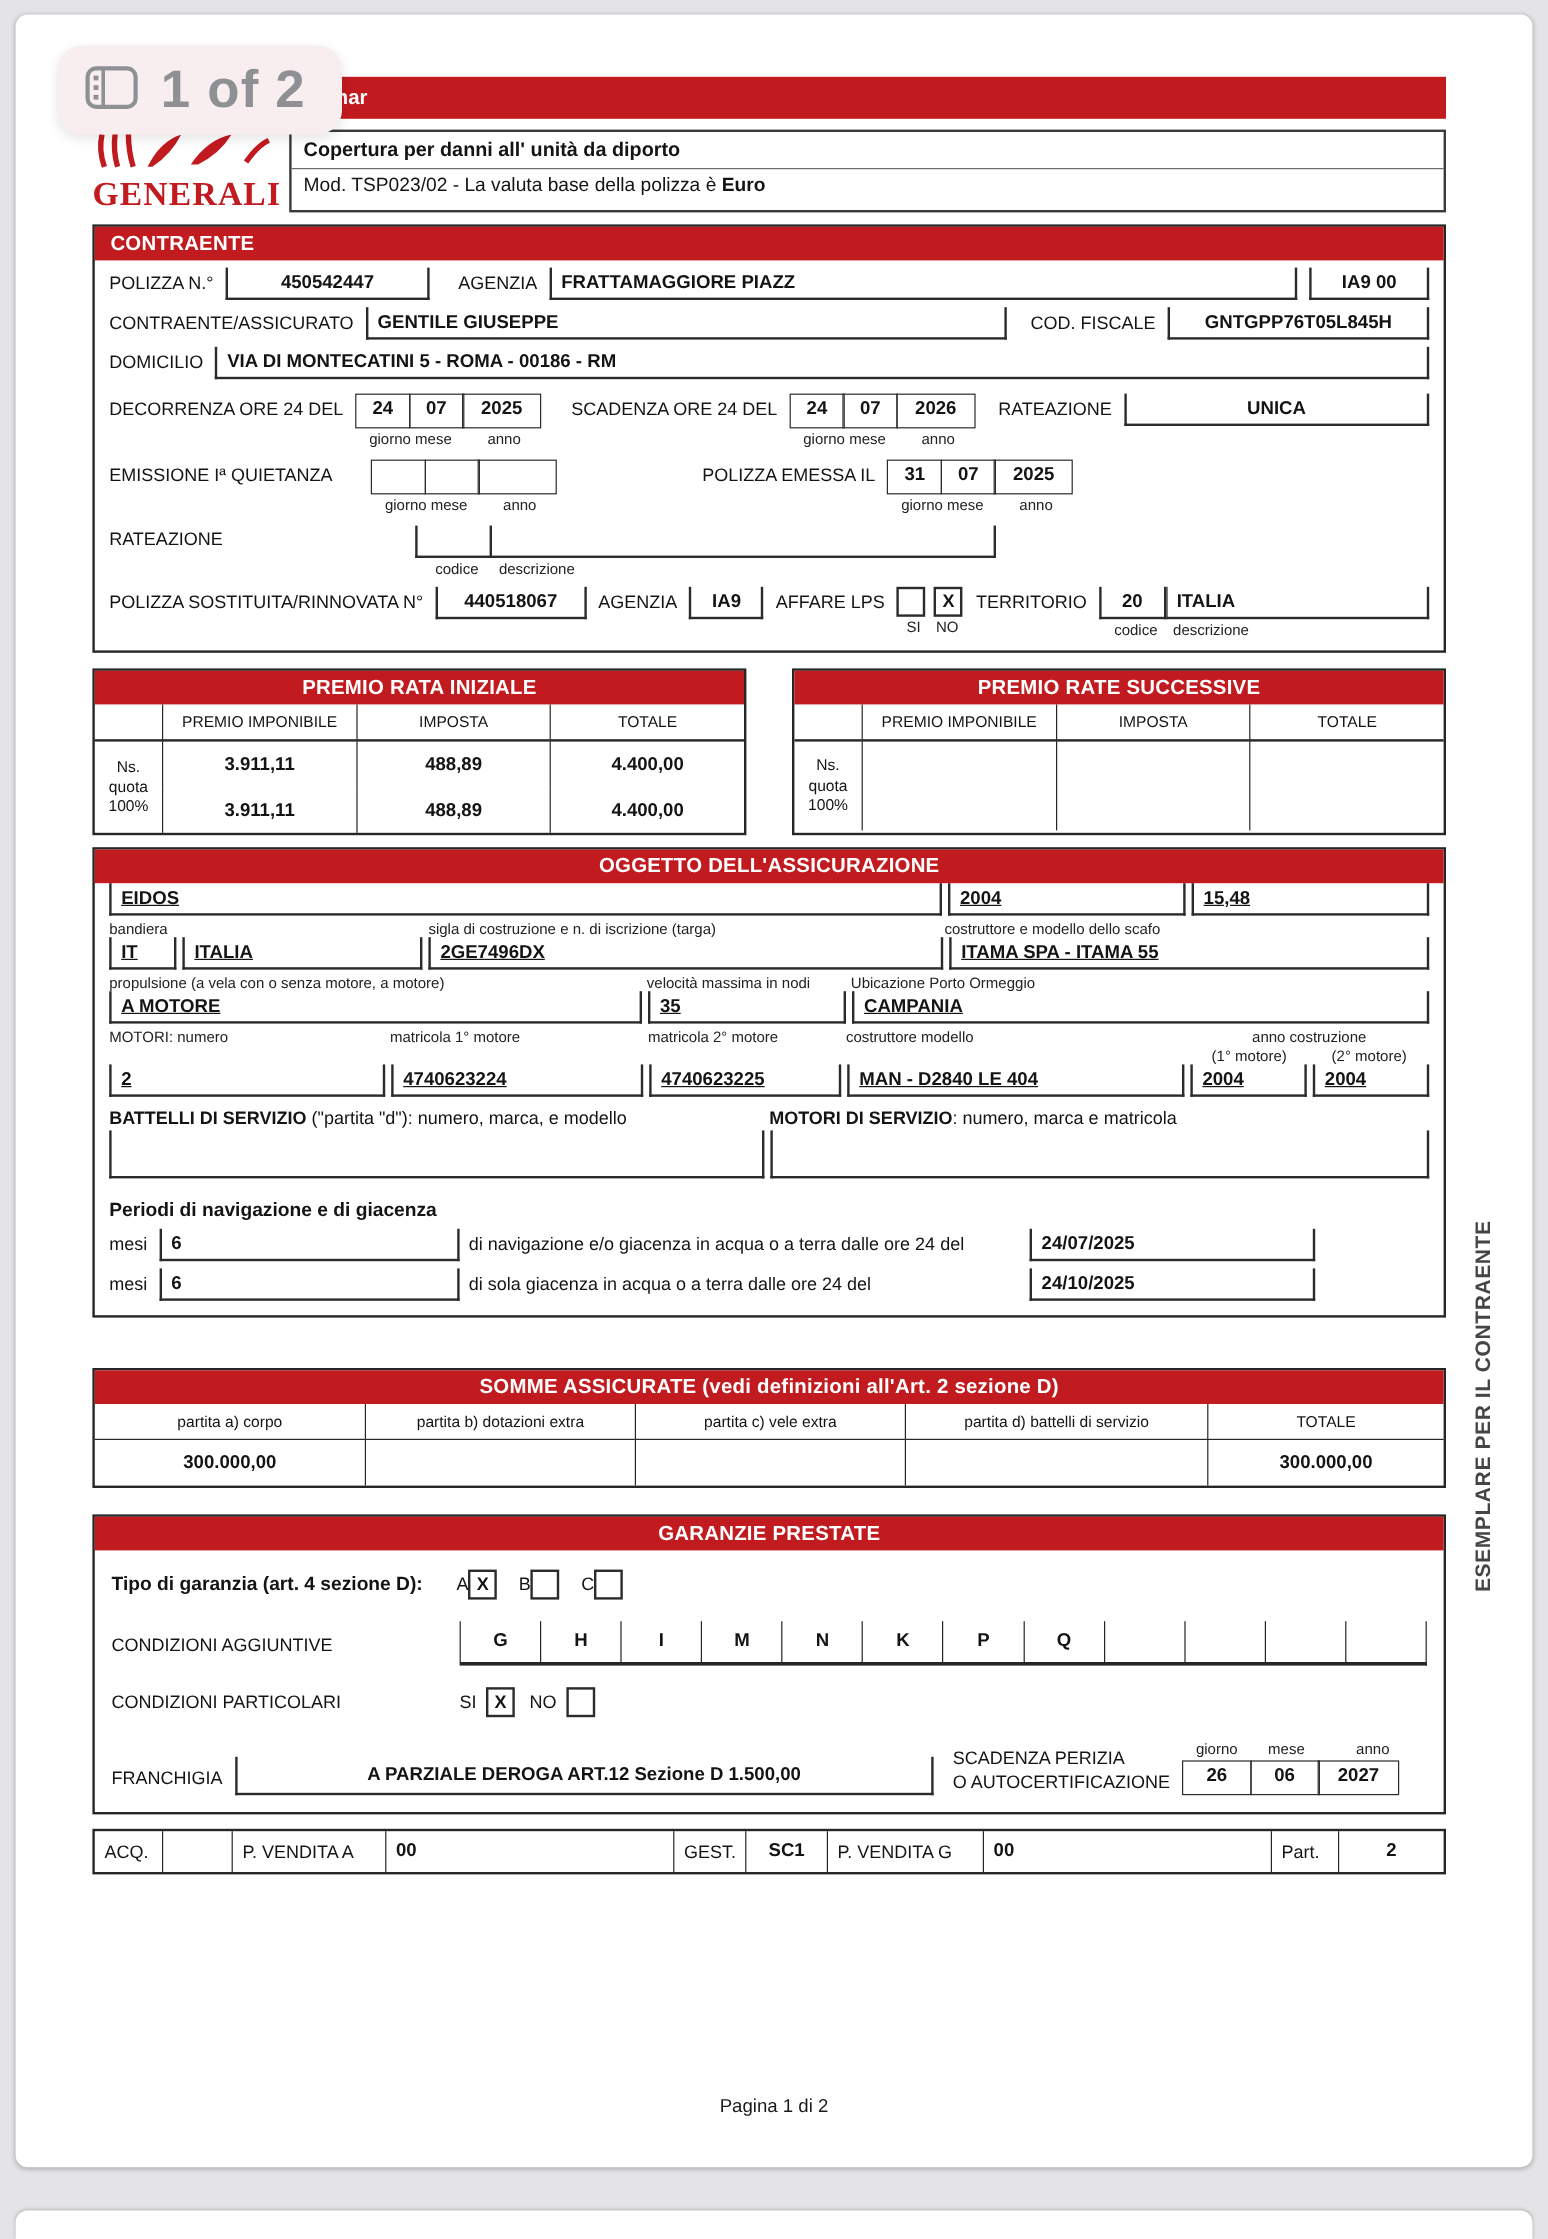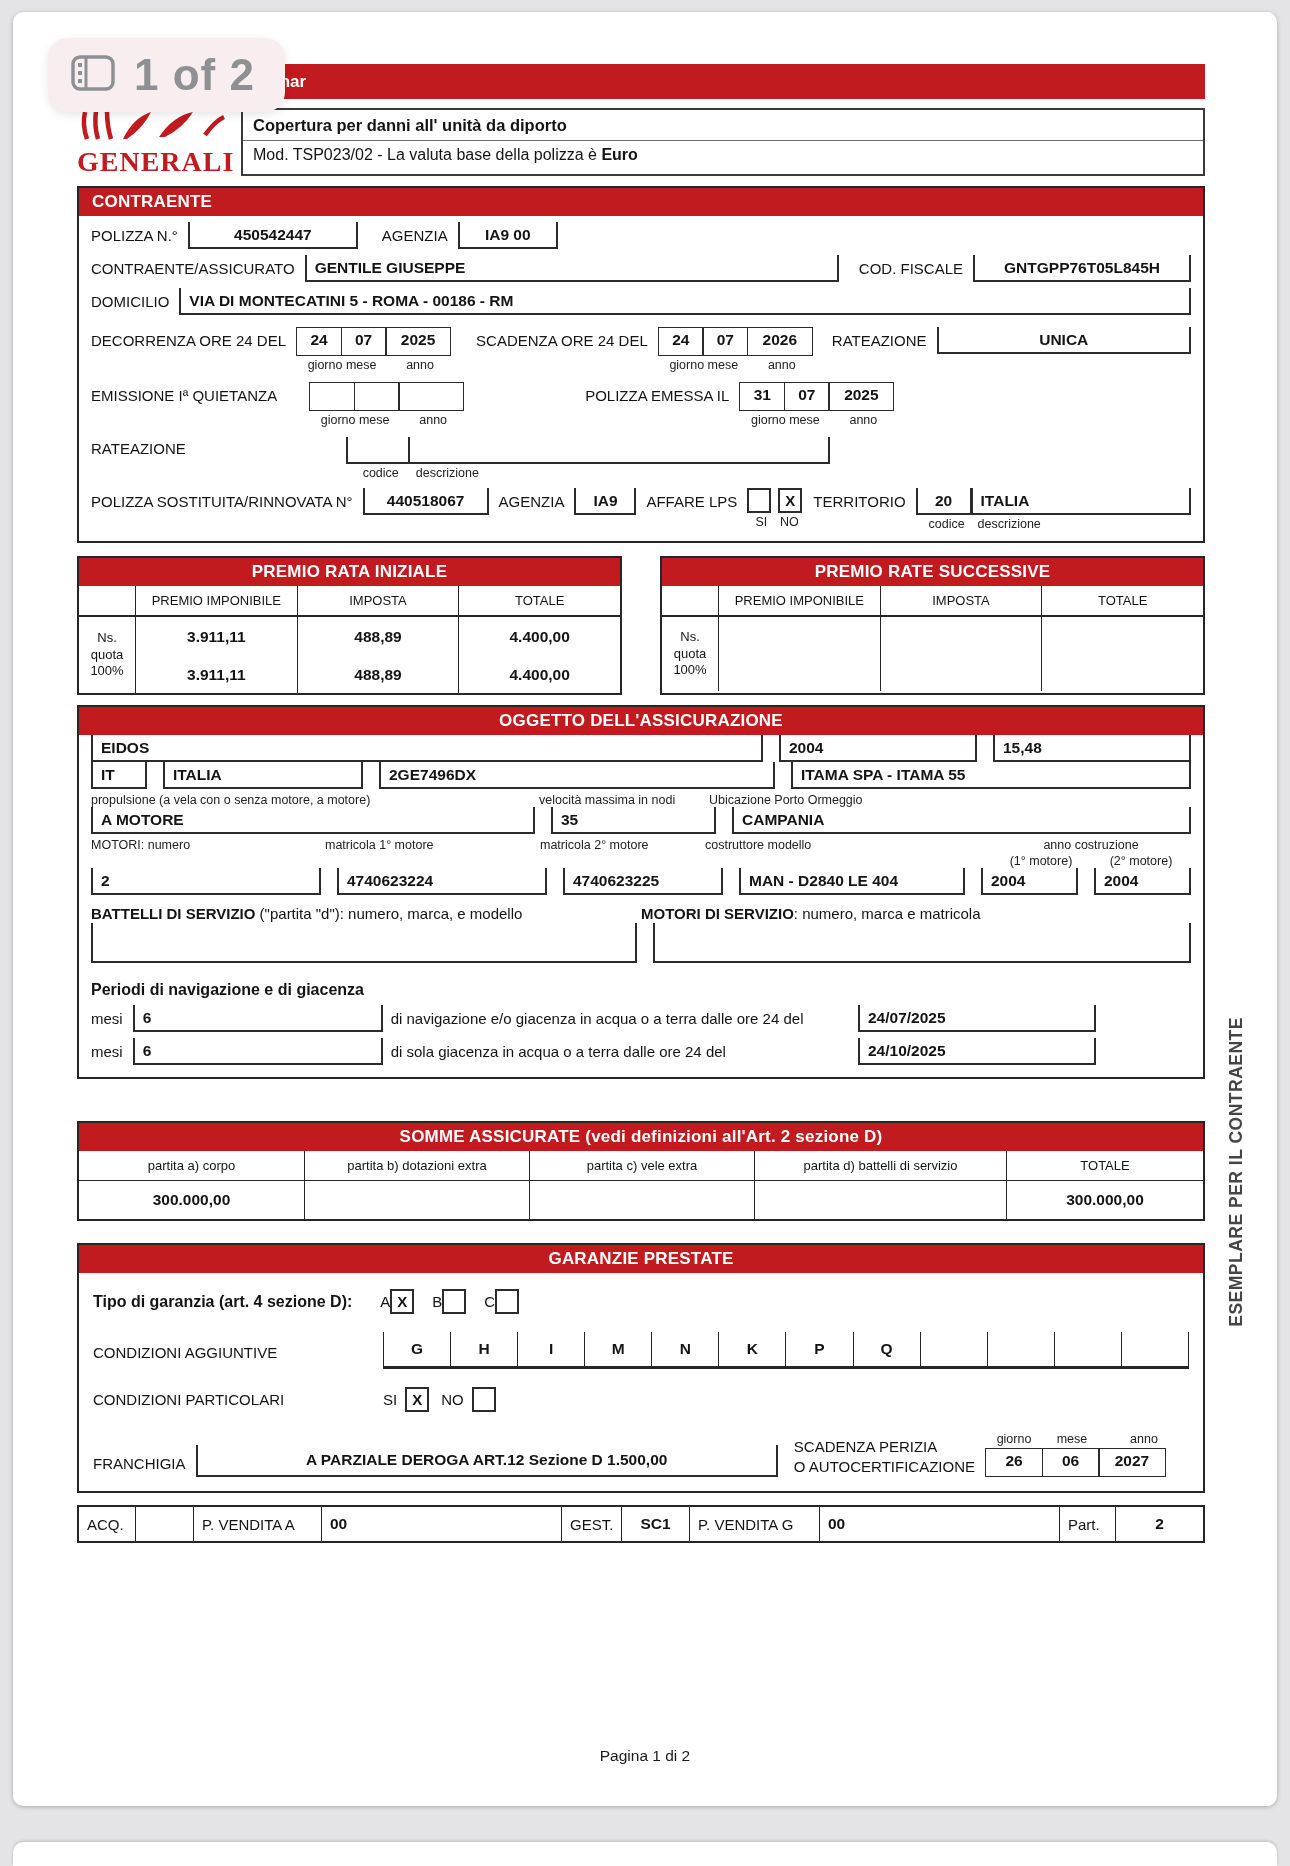--- a/index.html
+++ b/index.html
@@ -73,21 +73,21 @@
   .premio-row{display:flex;gap:38px;margin-top:13px;}
   .ptable{flex:1;border:2px solid #262626;}
   .pt-grid{display:grid;grid-template-columns:56px 1fr 1fr 1fr;}
   .pt-h{font-size:13px;text-align:center;padding:7px 2px;border-bottom:2px solid #262626;border-left:1.5px solid #262626;white-space:nowrap;}
   .pt-h.first{border-left:none;}
   .pt-label{grid-row:span 2;display:flex;flex-direction:column;justify-content:center;align-items:center;font-size:13px;line-height:1.3;}
   .pt-v{font-weight:bold;font-size:15.5px;text-align:center;padding:11px 2px 9px;border-left:1.5px solid #262626;min-height:17px;}
 
   
   .orow-l{display:flex;padding:4px 12px 0;align-items:flex-end;}
-  .orow-v{display:flex;padding:0 12px;gap:16px;}
+  .orow-v{display:flex;padding:0 12px;gap:5px;text-decoration:underline;}
   .periodi{padding:10px 12px 12px;}
   .ptitle{font-weight:bold;font-size:16px;margin:4px 0 6px;}
   .pline{display:flex;align-items:center;margin-top:6px;}
 
   
   .st-grid{display:grid;grid-template-columns:225px 225px 225px 252px 1fr;}
   .st-h{font-size:13px;text-align:center;padding:7px 2px;border-bottom:1.5px solid #262626;border-left:1.5px solid #262626;white-space:nowrap;}
   .st-h.first{border-left:none;}
   .st-v{font-weight:bold;font-size:15.5px;text-align:center;padding:10px 2px;border-left:1.5px solid #262626;min-height:17px;}
   .st-v.first{border-left:none;}
@@ -155,20 +155,21 @@
       </div>
     </div>
 
     <div class="section">
       <div class="band">CONTRAENTE</div>
 
       <div class="crow">
         <span class="lbl">POLIZZA N.°</span>
         <div class="vbox vc" style="width:170px;">450542447</div>
         <span class="lbl" style="margin-left:14px;">AGENZIA</span>
+        <div class="vbox sp">FRATTAMAGGIORE PIAZZ</div>
         <div class="vbox vc" style="width:100px;">IA9 00</div>
       </div>
 
       <div class="crow">
         <span class="lbl">CONTRAENTE/ASSICURATO</span>
         <div class="vbox sp">GENTILE GIUSEPPE</div>
         <span class="lbl" style="margin-left:10px;">COD. FISCALE</span>
         <div class="vbox vc" style="width:218px;">GNTGPP76T05L845H</div>
       </div>
 
@@ -324,20 +325,25 @@
 
     <div class="section">
       <div class="band center">OGGETTO DELL'ASSICURAZIONE</div>
 
       <div class="orow-v">
         <div class="vbox sp">EIDOS</div>
         <div class="vbox" style="width:198px;">2004</div>
         <div class="vbox" style="width:198px;">15,48</div>
       </div>
 
+      <div class="orow-l">
+        <span class="small" style="width:266px;">bandiera</span>
+        <span class="small sp">sigla di costruzione e n. di iscrizione (targa)</span>
+        <span class="small" style="width:404px;">costruttore e modello dello scafo</span>
+      </div>
       <div class="orow-v">
         <div class="vbox" style="width:56px;">IT</div>
         <div class="vbox" style="width:200px;">ITALIA</div>
         <div class="vbox sp">2GE7496DX</div>
         <div class="vbox" style="width:400px;">ITAMA SPA - ITAMA 55</div>
       </div>
 
       <div class="orow-l">
         <span class="small" style="width:448px;">propulsione (a vela con o senza motore, a motore)</span>
         <span class="small" style="width:170px;">velocità massima in nodi</span>

